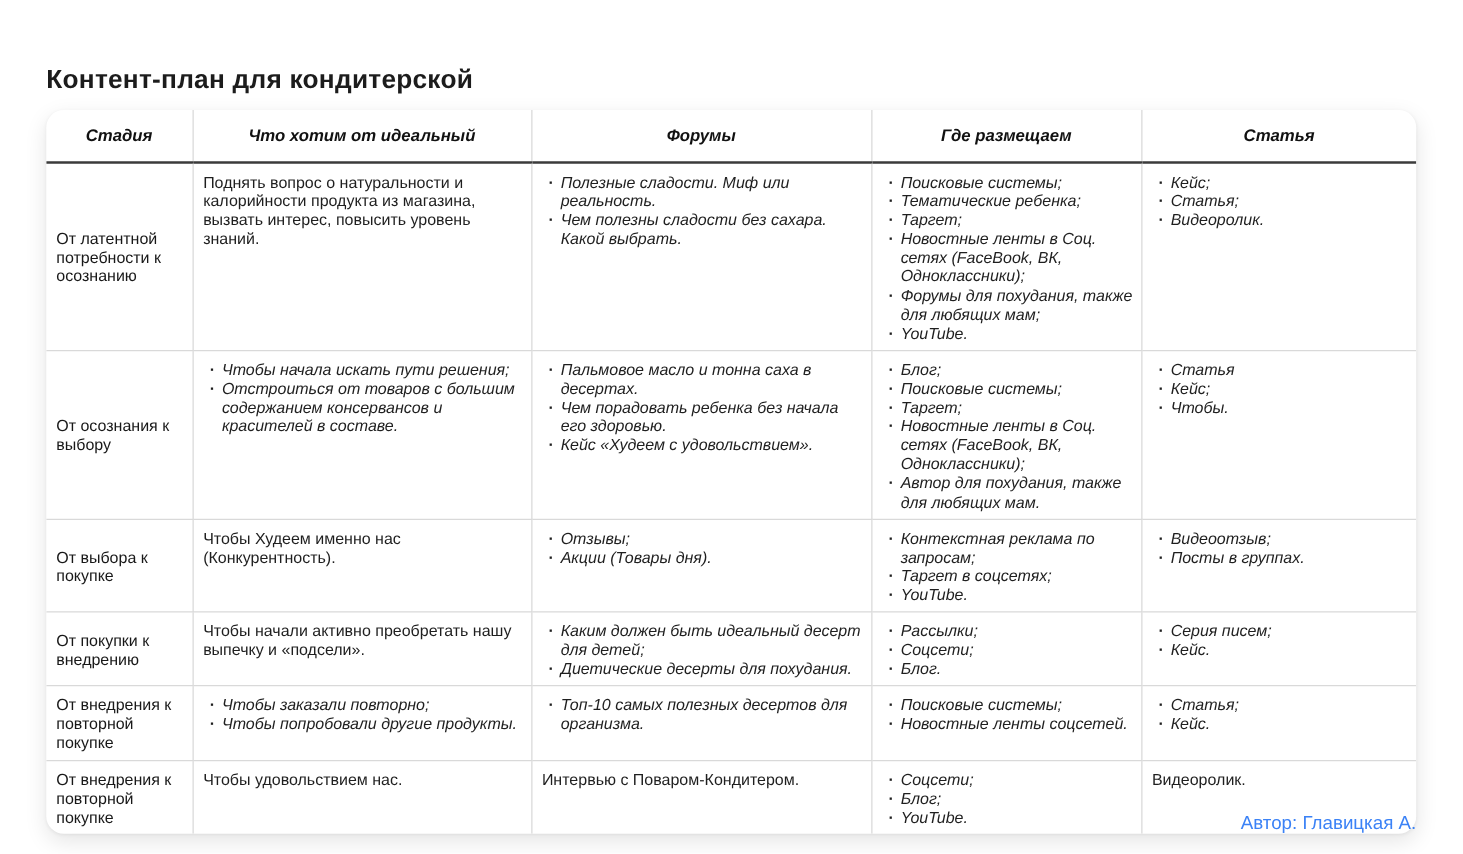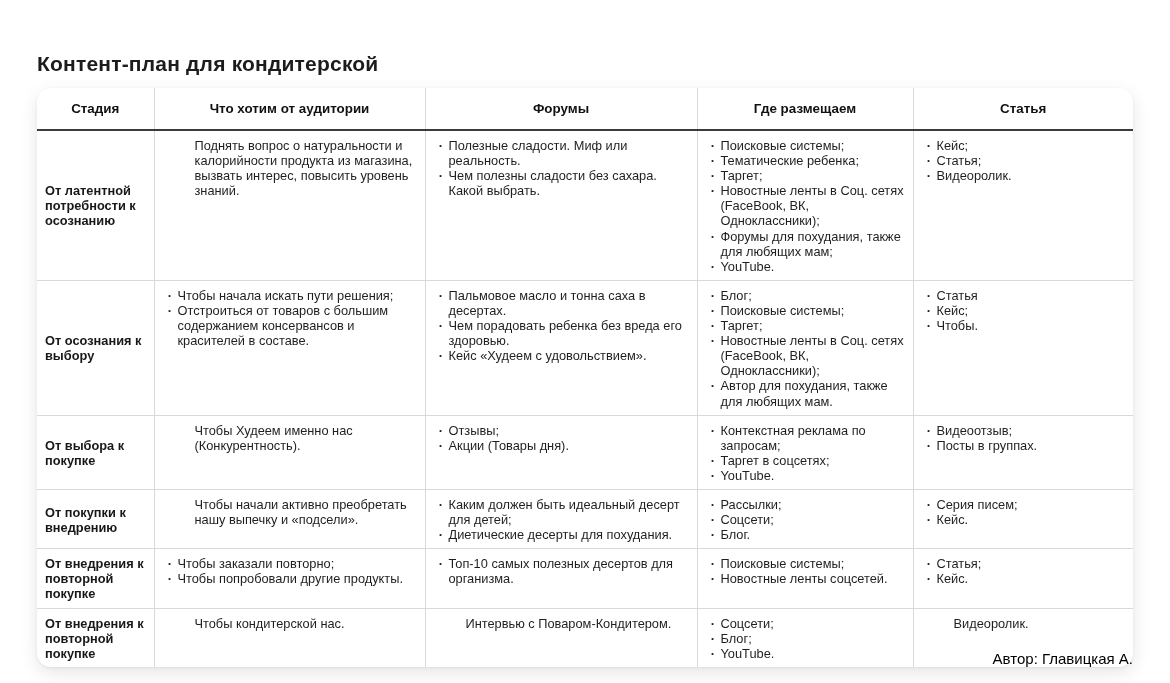--- a/index.html
+++ b/index.html
@@ -31,73 +31,74 @@
     line-height:1.18;
   }
   col.c0{width:117px}col.c1{width:271px}col.c2{width:272px}col.c3{width:216px}col.c4{width:220px}
   thead tr{height:42px;}
   thead th{
     font-size:13.4px;font-weight:700;color:#111;
     text-align:center;vertical-align:middle;
     border-bottom:2px solid #3b3b3b;
     border-right:1px solid #d9d9d9;
     padding:2px 4px;
+    font-style:italic;
   }
   thead th:last-child{border-right:none;}
   tbody td{
     vertical-align:top;
     border-right:1px solid #d9d9d9;
     border-bottom:1px solid #d9d9d9;
     padding:7px 6px 6px 8px;
   }
   tbody td:last-child{border-right:none;}
   tbody tr:last-child td{border-bottom:none;}
   tbody tr:nth-child(1){height:142px;}
   tbody tr:nth-child(2){height:132px;}
   tbody tr:nth-child(3){height:66px;}
   tbody tr:nth-child(4){height:57px;}
   tbody tr:nth-child(5){height:54px;}
   tbody tr:nth-child(6){height:55px;}
   td.stage{
-    font-weight:700;
+    font-weight:400;
     vertical-align:middle;
     color:#181818;
   }
   .bullet-item{display:flex;align-items:flex-start;}
   .bullet-item .dot{
     flex:0 0 15px;
     text-align:center;
     font-weight:700;
     line-height:1.18;
   }
-  .bullet-item .bl-text{flex:1 1 auto;}
-  .plain-text{white-space:pre-wrap;margin-left:32px;}
+  .bullet-item .bl-text{flex:1 1 auto;font-style:italic;}
+  .plain-text{white-space:pre-wrap;}
   .author{
     position:absolute;right:37px;top:650px;
-    font-size:15px;color:#000000;
+    font-size:15px;color:#3b82f6;
   }
 </style>
 </head>
 <body>
 
 <h1 class="page-title">Контент-план для кондитерской</h1>
 
 <div class="card">
   <table class="plan">
     <colgroup>
       <col class="c0">
         <col class="c1">
         <col class="c2">
         <col class="c3">
         <col class="c4">
     </colgroup>
     <thead>
       <tr>
           <th>Стадия</th>
-          <th>Что хотим от аудитории</th>
+          <th>Что хотим от идеальный</th>
           <th>Форумы</th>
           <th>Где размещаем</th>
           <th>Статья</th>
         </tr>
     </thead>
     <tbody>
         <tr>
           <td class="stage">От латентной потребности к осознанию</td>
           <td>
             <div class="plain-text">Поднять вопрос о натуральности и калорийности продукта из магазина, вызвать интерес, повысить уровень знаний.</div>
@@ -165,21 +166,21 @@
               <span class="bl-text">Отстроиться от товаров с большим содержанием консервансов и красителей в составе.</span>
             </div>
           </td>
           <td>
             <div class="bullet-item">
               <span class="dot">·</span>
               <span class="bl-text">Пальмовое масло и тонна саха в десертах.</span>
             </div>
             <div class="bullet-item">
               <span class="dot">·</span>
-              <span class="bl-text">Чем порадовать ребенка без вреда его здоровью.</span>
+              <span class="bl-text">Чем порадовать ребенка без начала его здоровью.</span>
             </div>
             <div class="bullet-item">
               <span class="dot">·</span>
               <span class="bl-text">Кейс «Худеем с удовольствием».</span>
             </div>
           </td>
           <td>
             <div class="bullet-item">
               <span class="dot">·</span>
               <span class="bl-text">Блог;</span>
@@ -331,21 +332,21 @@
             </div>
             <div class="bullet-item">
               <span class="dot">·</span>
               <span class="bl-text">Кейс.</span>
             </div>
           </td>
         </tr>
         <tr>
           <td class="stage">От внедрения к повторной покупке</td>
           <td>
-            <div class="plain-text">Чтобы кондитерской нас.</div>
+            <div class="plain-text">Чтобы удовольствием нас.</div>
           </td>
           <td>
             <div class="plain-text">Интервью с Поваром-Кондитером.</div>
           </td>
           <td>
             <div class="bullet-item">
               <span class="dot">·</span>
               <span class="bl-text">Соцсети;</span>
             </div>
             <div class="bullet-item">

